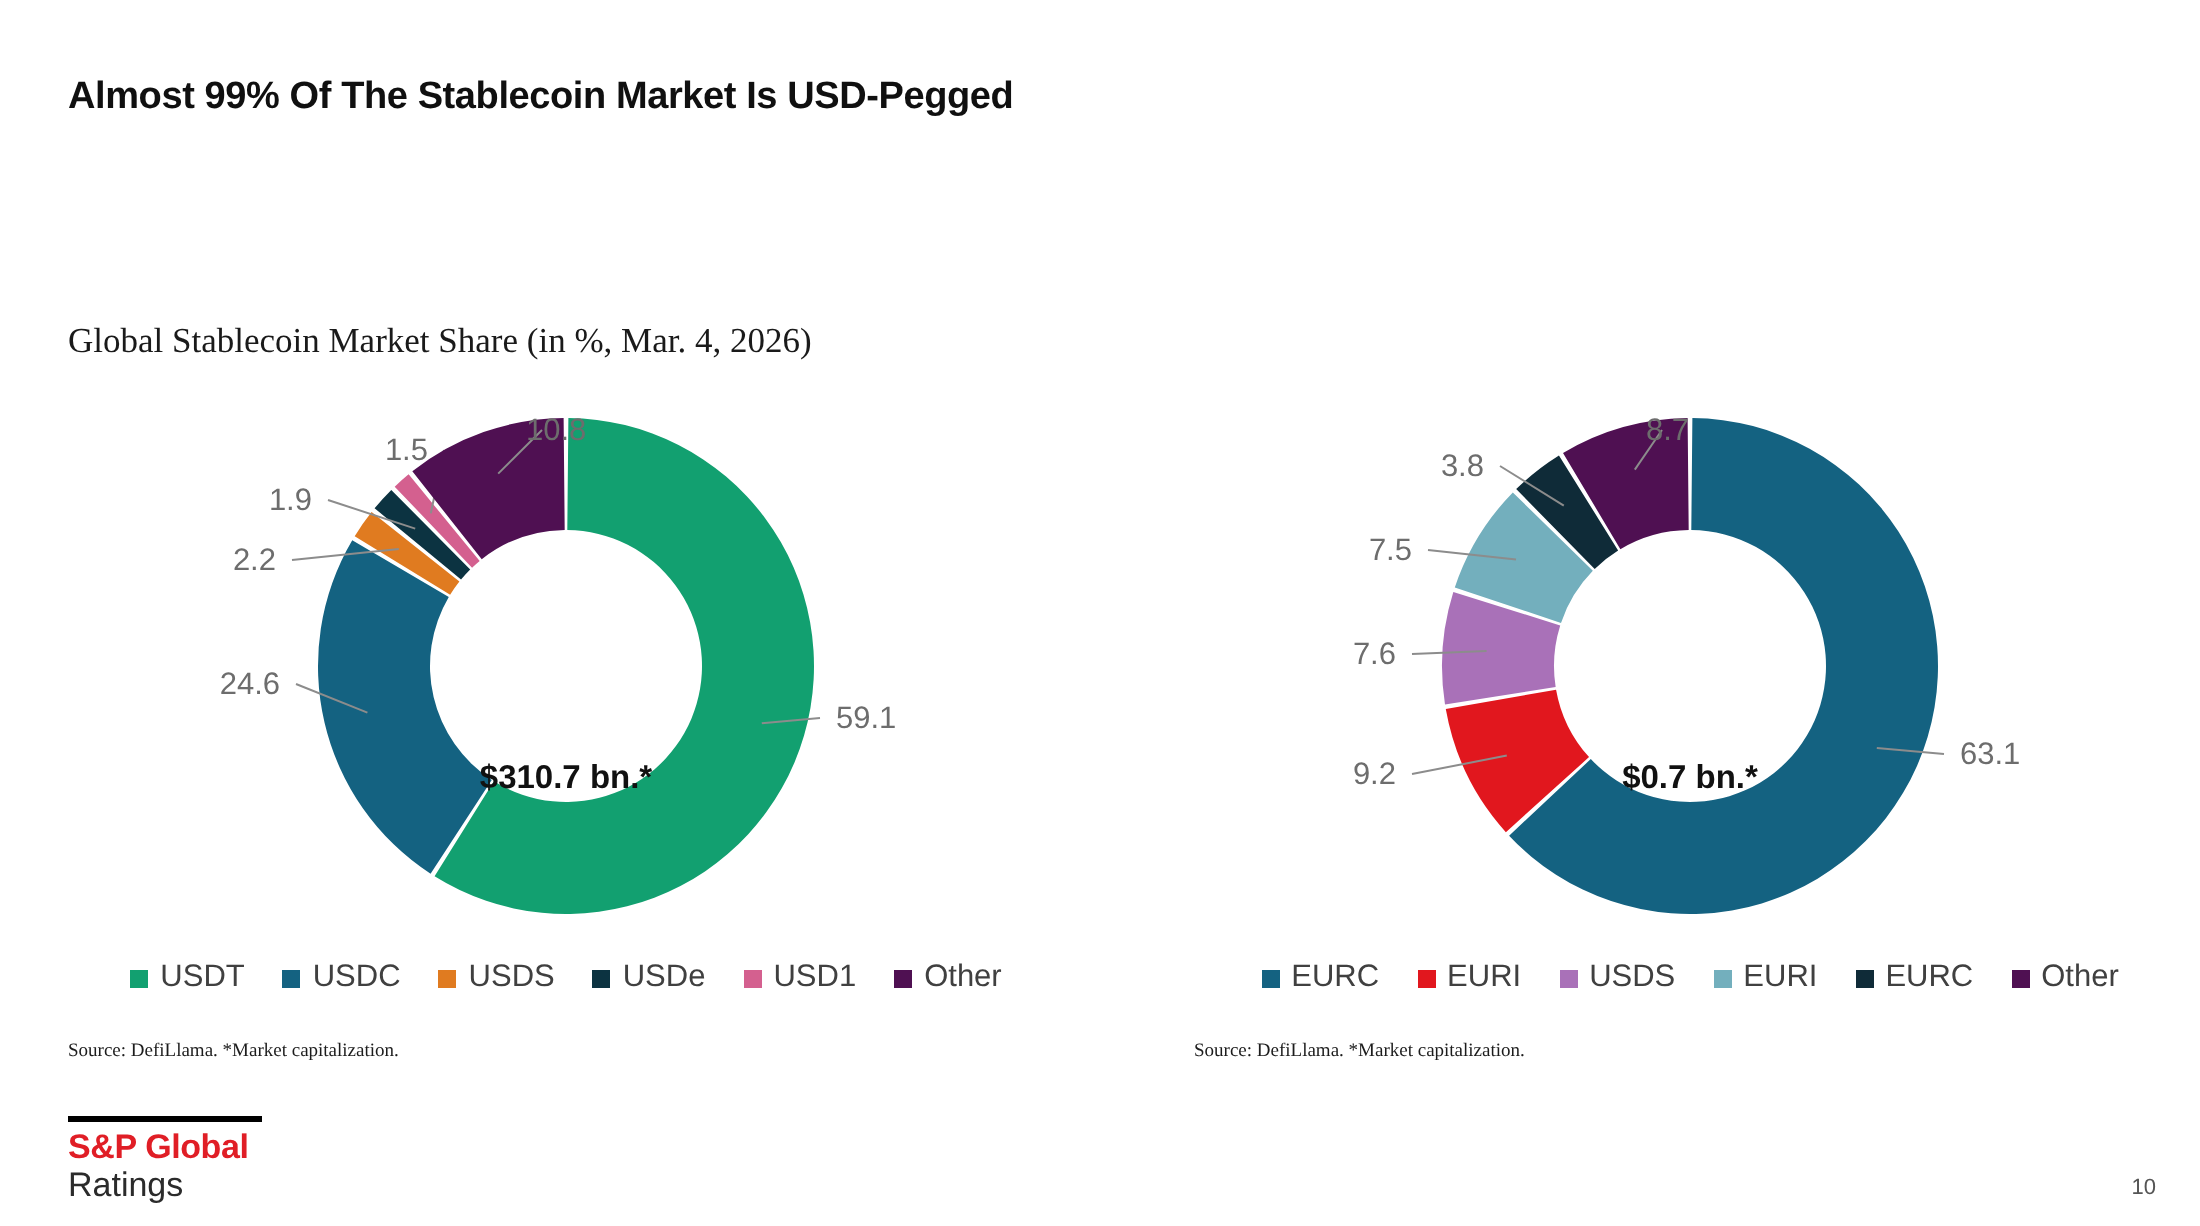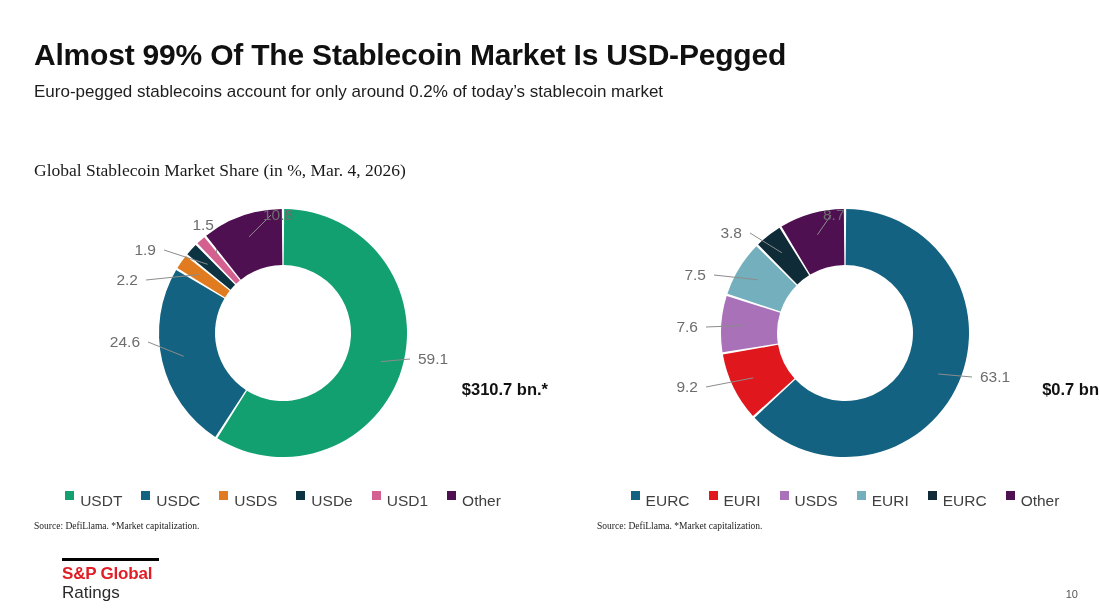--- a/index.html
+++ b/index.html
@@ -18,21 +18,21 @@
   .slide {
     position: absolute;
     inset: 0;
   }
 
   
   .headline {
     position: absolute;
     left: 34px;
     top: 38px;
-    font-size: 30px;
+    font-size: 19px;
     font-weight: bold;
     letter-spacing: -0.2px;
     color: #101010;
     white-space: nowrap;
   }
   .subhead {
     position: absolute;
     left: 34px;
     top: 82px;
     font-size: 17px;
@@ -68,21 +68,21 @@
     width: 530px;
     height: 282px;
   }
   .chart-svg {
     display: block;
   }
 
   .center-label {
     position: absolute;
     width: 100%;
-    text-align: right;
+    text-align: center;
     font-size: 16.5px;
     font-weight: bold;
     color: #111111;
   }
   .cl-left  { top: 188px; left: 0; }
   .cl-right { top: 188px; left: 0; }
 
   
   .legend {
     position: absolute;
@@ -102,41 +102,39 @@
   }
   .legend-swatch {
     width: 9px;
     height: 9px;
     flex: 0 0 auto;
     display: inline-block;
   }
   .legend-label {
     font-size: 15.5px;
     color: #404040;
-    margin-top: 12px;
   }
 
   
   .source {
     position: absolute;
     top: 521px;
     font-size: 9.5px;
     color: #1c1c1c;
     white-space: nowrap;
     font-family: Liberation Serif, serif;
   }
   .source-left  { left: 34px; }
   .source-right { left: 597px; }
 
   
   .logo {
     position: absolute;
     left: 34px;
     top: 558px;
-    margin-left: 28px;
   }
   .logo-rule {
     width: 97px;
     height: 3px;
     background: #000000;
     margin-bottom: 3px;
   }
   .logo-main {
     font-size: 17px;
     font-weight: bold;
@@ -164,21 +162,20 @@
     font-size: 15.5px;
     fill: #6d6d6d;
   }
 </style>
 </head>
 <body>
 
 <div class="slide">
 
   <div class="headline">Almost 99% Of The Stablecoin Market Is USD-Pegged</div>
-  <div class="subhead">Euro-pegged stablecoins account for only around 0.2% of today’s stablecoin market</div>
 
   <div class="panel panel-left">
     <div class="chart-title">Global Stablecoin Market Share (in %, Mar. 4, 2026)</div>
     <div class="chart-area">
       <svg class="chart-svg" id="svg-0" width="530" height="282" viewBox="0 0 530 282">
           <path d="M 266.1902962693376 17.00571305583793 A 124 124 0 1 1 199.29468677395374 246.16088537981767 L 228.96805403732947 198.66887262764195 A 68 68 0 1 0 265.65274311544323 73.00313296610467 Z" fill="#12a070"></path>
           <polyline points="362.9,169.6 392,167" fill="none" stroke="#8c8c8c" stroke-width="1"></polyline>
           <text x="400" y="172" text-anchor="start" class="lead-text">59.1</text>
           <path d="M 197.28797542694537 244.88013153735437 A 124 124 0 0 1 158.123927934853 78.12309470142874 L 206.39054112556454 106.51911644917061 A 68 68 0 0 0 227.86759942767972 197.9665237462911 Z" fill="#146281"></path>
           <polyline points="165.7,164.3 130,150" fill="none" stroke="#8c8c8c" stroke-width="1"></polyline>

